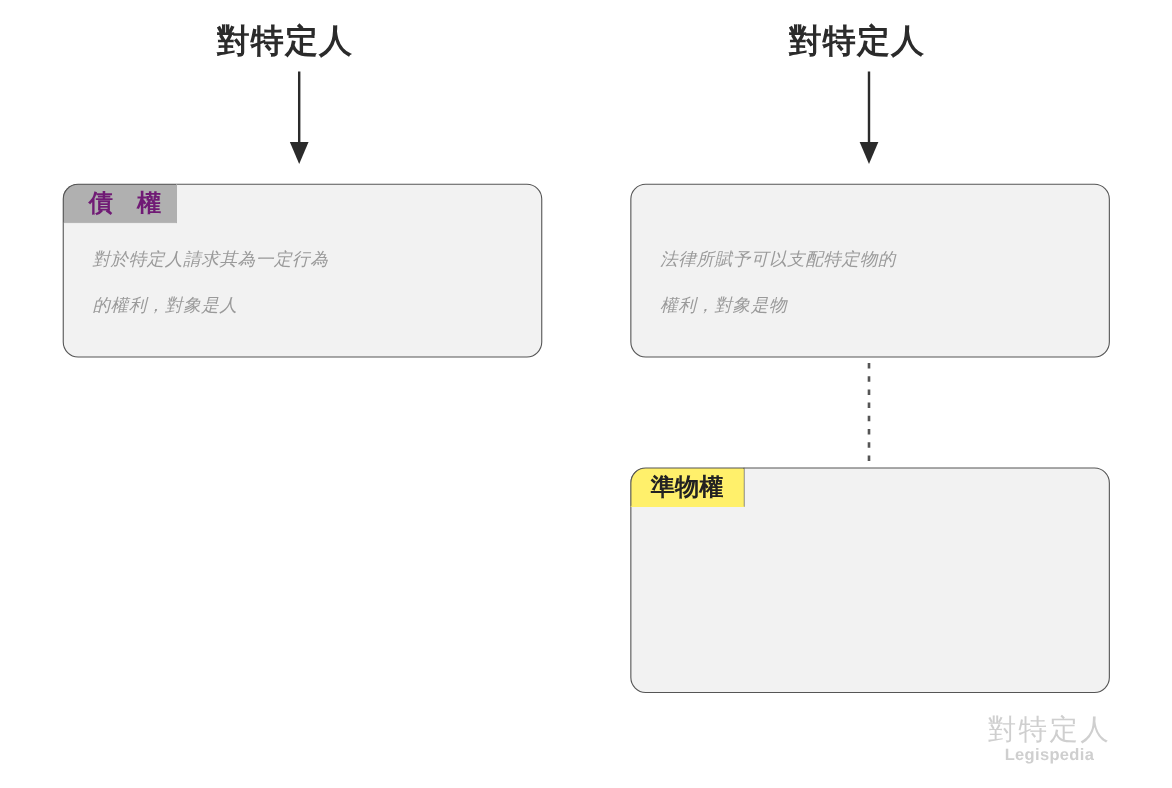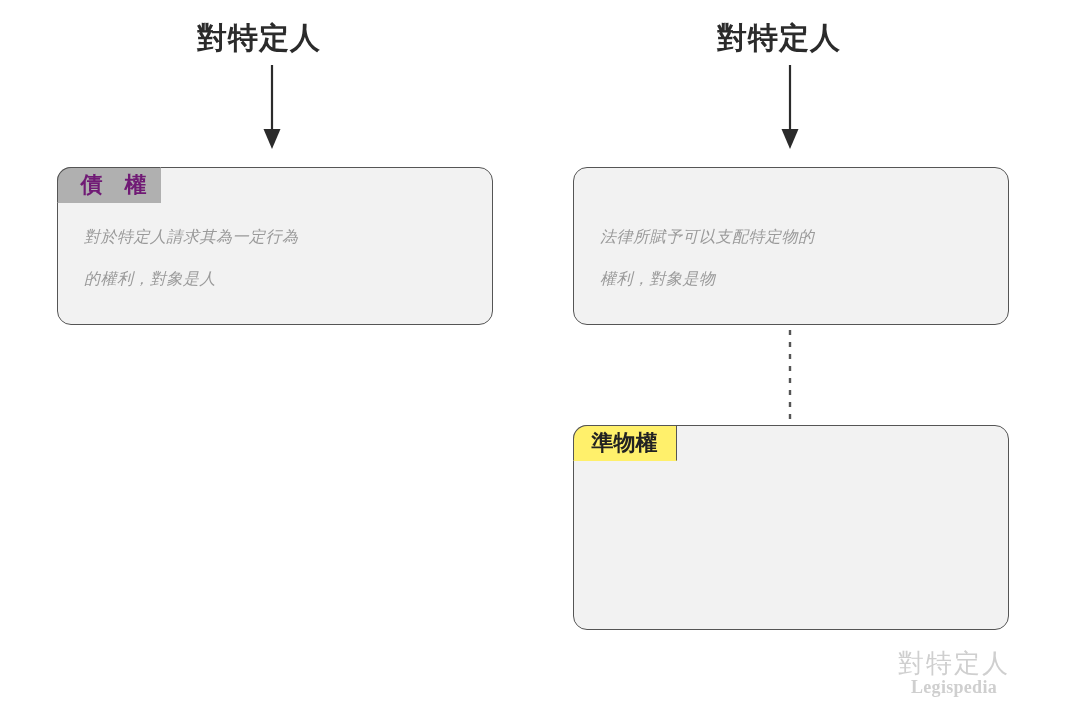--- a/index.html
+++ b/index.html
@@ -144,26 +144,25 @@
     color: #cfcfcf;
     user-select: none;
   }
   #watermark .wm-cjk {
     font-size: 26px;
     line-height: 30px;
     letter-spacing: 2px;
     display: block;
   }
   #watermark .wm-latin {
-    font-size: 18px;
+    font-size: 15px;
     font-weight: bold;
     line-height: 18px;
     letter-spacing: 0.3px;
     display: block;
-    font-family: Liberation Serif, serif;
   }
 </style>
 </head>
 <body>
 
 <div id="stage">
 
   <div id="heading-left" class="col-heading">對特定人</div>
 
   <div id="heading-right" class="col-heading">對特定人</div>

